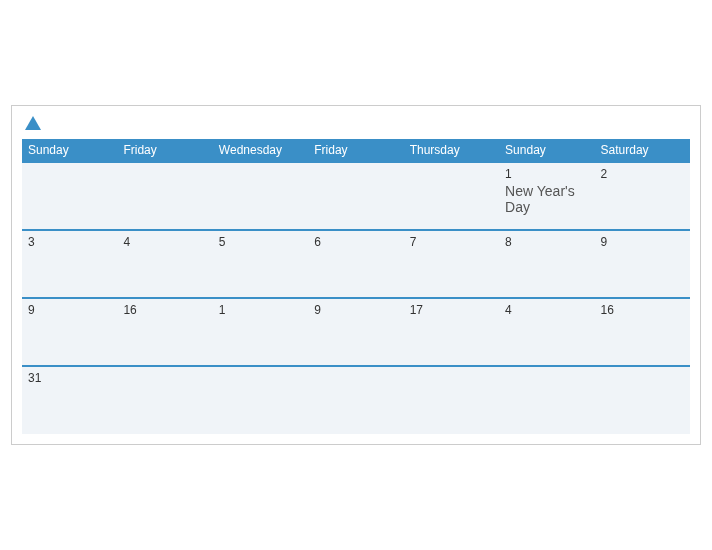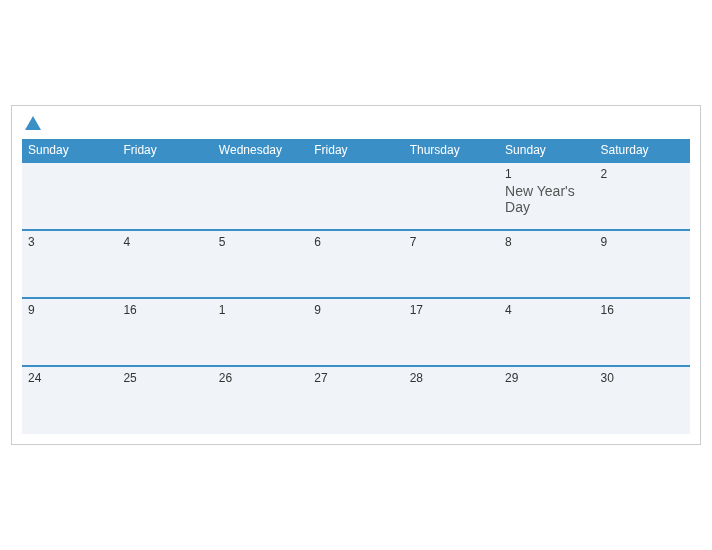--- a/index.html
+++ b/index.html
@@ -188,36 +188,24 @@
           </td>
           <td>
             <span class="day-number">4</span>
           </td>
           <td>
             <span class="day-number">16</span>
           </td>
         </tr>
         <tr>
           <td>
-            <span class="day-number">24</span>
-          </td>
-          <td>
-            <span class="day-number">25</span>
-          </td>
-          <td>
-            <span class="day-number">26</span>
-          </td>
-          <td>
-            <span class="day-number">27</span>
-          </td>
-          <td>
-            <span class="day-number">28</span>
-          </td>
-          <td>
-            <span class="day-number">29</span>
-          </td>
-          <td>
-            <span class="day-number">30</span>
-          </td>
+            <span class="day-number">31</span>
+          </td>
+          <td></td>
+          <td></td>
+          <td></td>
+          <td></td>
+          <td></td>
+          <td></td>
         </tr>
       </tbody>
   </table>
 </div>
 
 </body></html>

